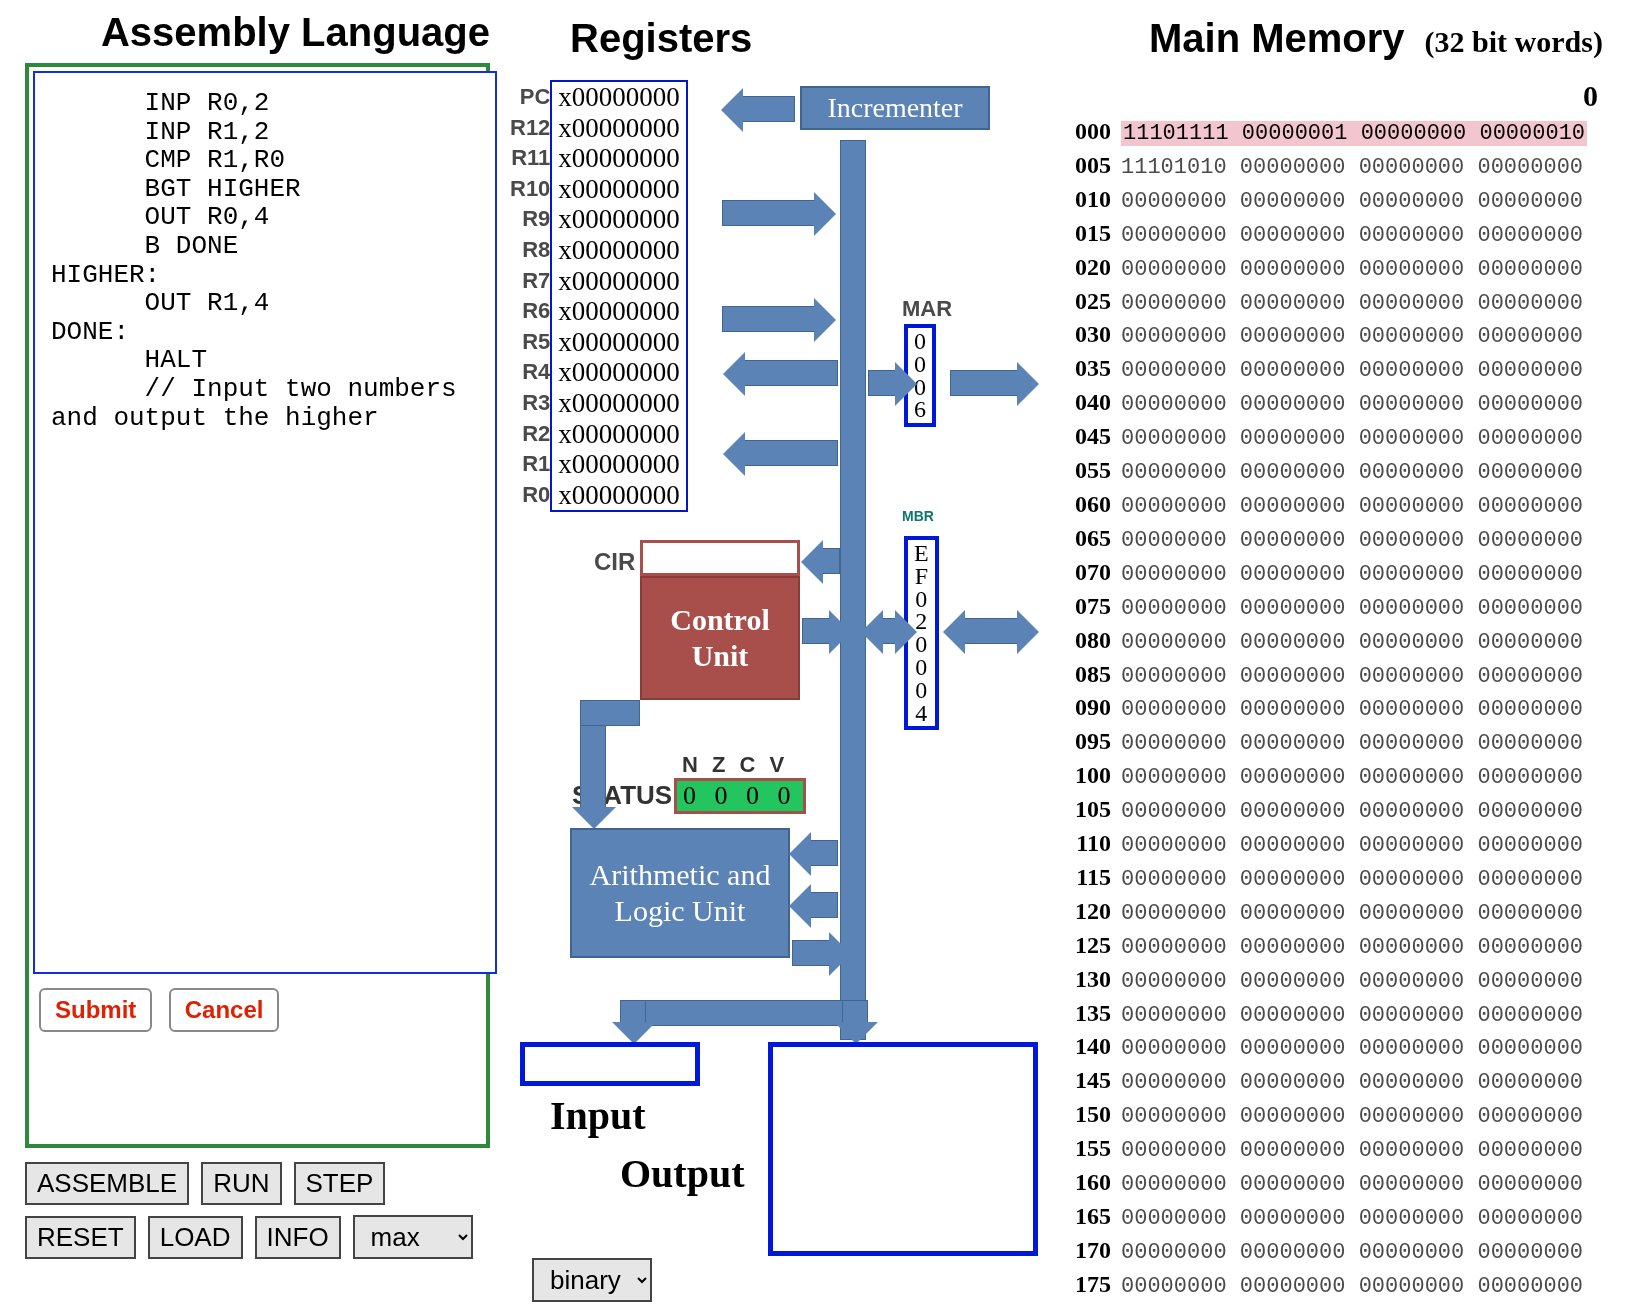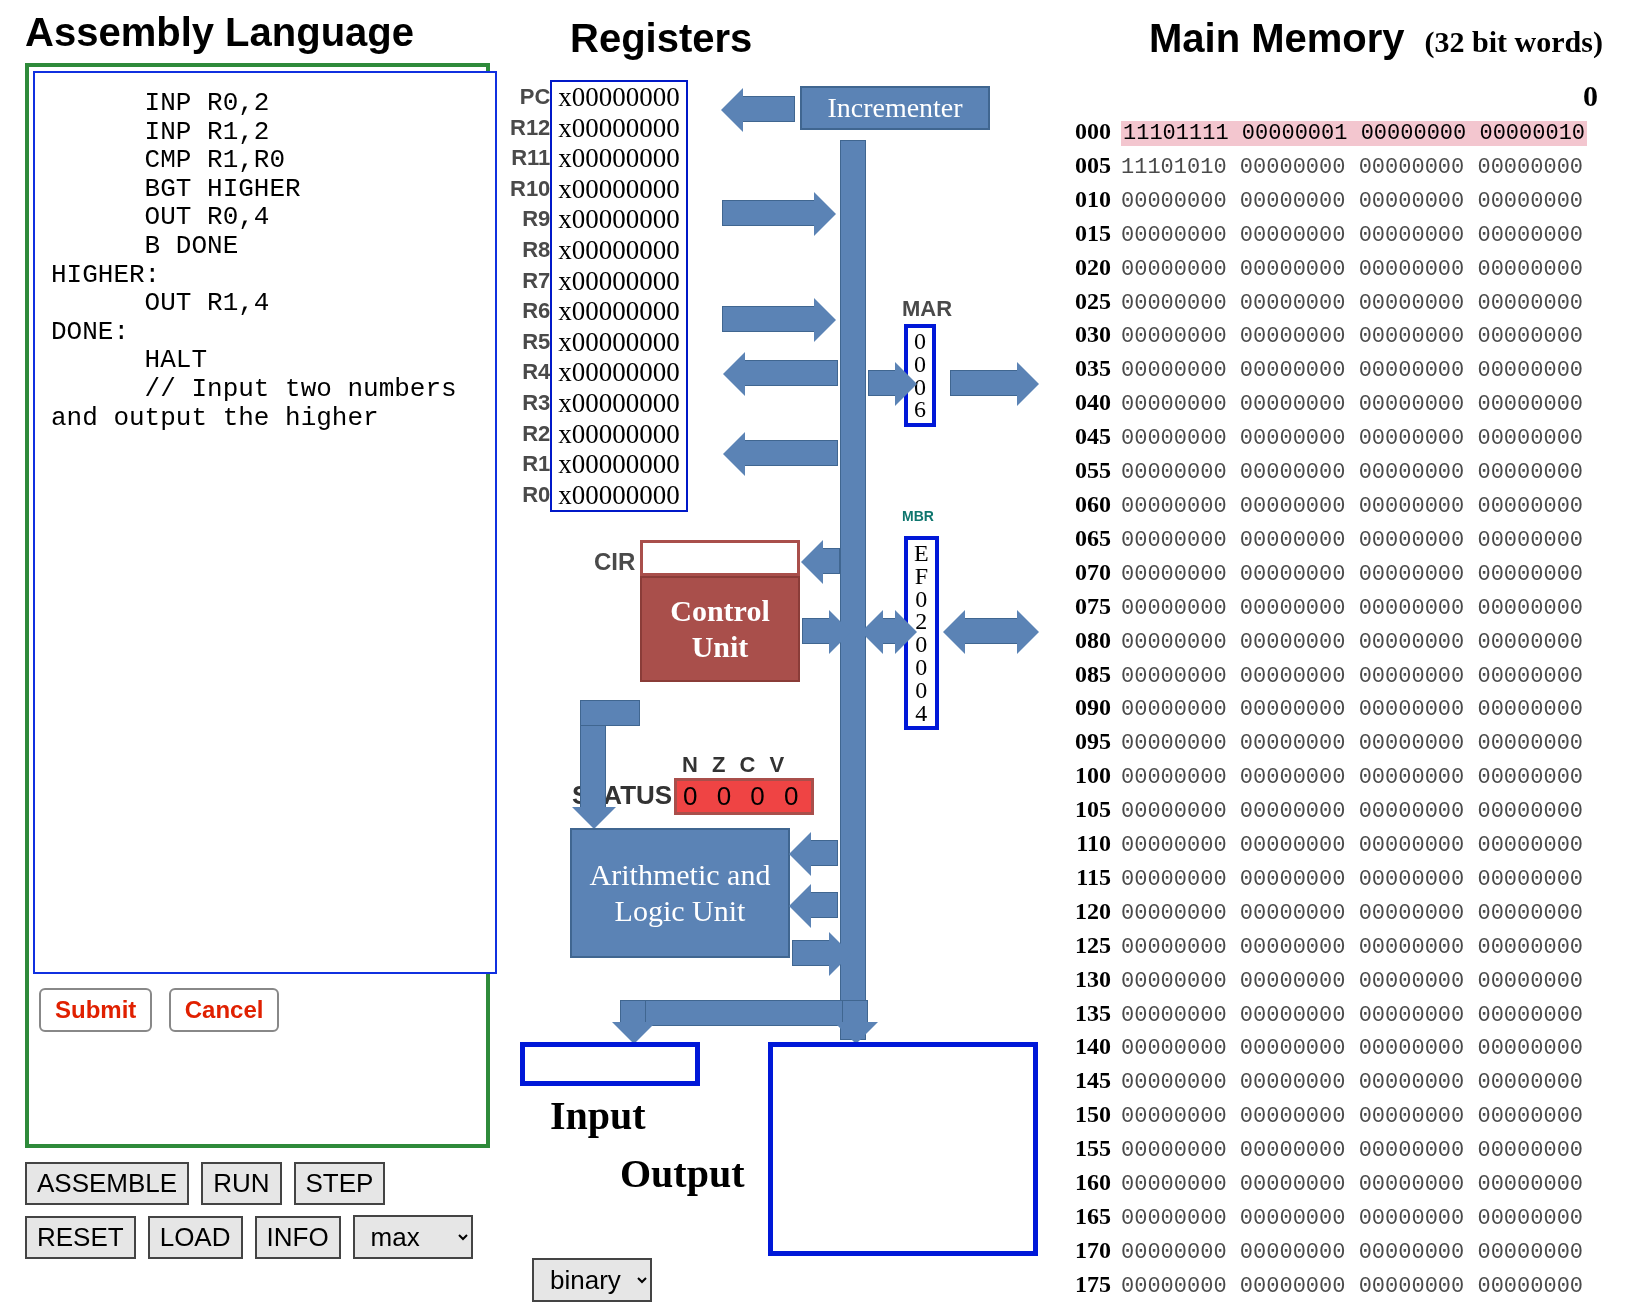--- a/index.html
+++ b/index.html
@@ -19,21 +19,21 @@
   }
   
   .left-col {
     width: 510px;
     padding: 0 20px 0 25px;
   }
   h2.title {
     font-size: 40px;
     font-weight: bold;
     margin: 10px 0 8px 0;
-    text-align: left;
+    text-align: right;
   }
   .editor-wrap {
     border: 4px solid #2e8a3a;
     padding: 0;
     height: 1085px;
     position: relative;
   }
   textarea.code {
     border: 2px solid #1030e0;
     width: 464px;
@@ -124,21 +124,21 @@
     color: #fff;
     font-family: "Times New Roman", serif;
     font-size: 28px;
     border: 2px solid #406690;
     text-align: center;
     padding: 4px 6px;
     position: absolute;
   }
   .incrementer { left: 290px; top: 86px; width: 190px; }
   .control-unit {
-    left: 130px; top: 576px; width: 160px; height: 106px;
+    left: 130px; top: 576px; width: 160px; height: 124px;
     background: #a94f4b; border-color: #8a3c38;
     font-size: 30px; font-weight: bold; line-height: 1.2;
     display: flex; align-items: center; justify-content: center;
   }
   .alu-box {
     left: 60px; top: 828px; width: 220px; height: 130px;
     font-size: 30px; line-height: 1.2;
     display: flex; align-items: center; justify-content: center;
   }
   .cir-label {
@@ -153,22 +153,22 @@
   .status-label {
     position: absolute; left: 62px; top: 780px;
     font-size: 26px; font-weight: bold; color: #333;
   }
   .nzcv-label {
     position: absolute; left: 172px; top: 752px;
     font-size: 22px; font-weight: bold; color: #333; letter-spacing: 4px;
   }
   .status-box {
     position: absolute; left: 164px; top: 778px;
-    border: 3px solid #a94f4b; background: #ef4444;
-    font-family: Liberation Sans, sans-serif; font-size: 26px;
+    border: 3px solid #a94f4b; background: #22c55e;
+    font-family: Liberation Serif, serif; font-size: 26px;
     padding: 0 6px; letter-spacing: 6px;
   }
   .mar-label { position: absolute; left: 392px; top: 296px; font-size: 22px; color: #4a4a4a; font-weight: bold; }
   .mbr-label { position: absolute; left: 392px; top: 508px; font-size: 14px; color: #0f766e; font-weight: bold; }
   .vreg {
     position: absolute;
     border: 4px solid #0018d8;
     background: #fff;
     font-family: "Times New Roman", serif;
     font-size: 24px;

